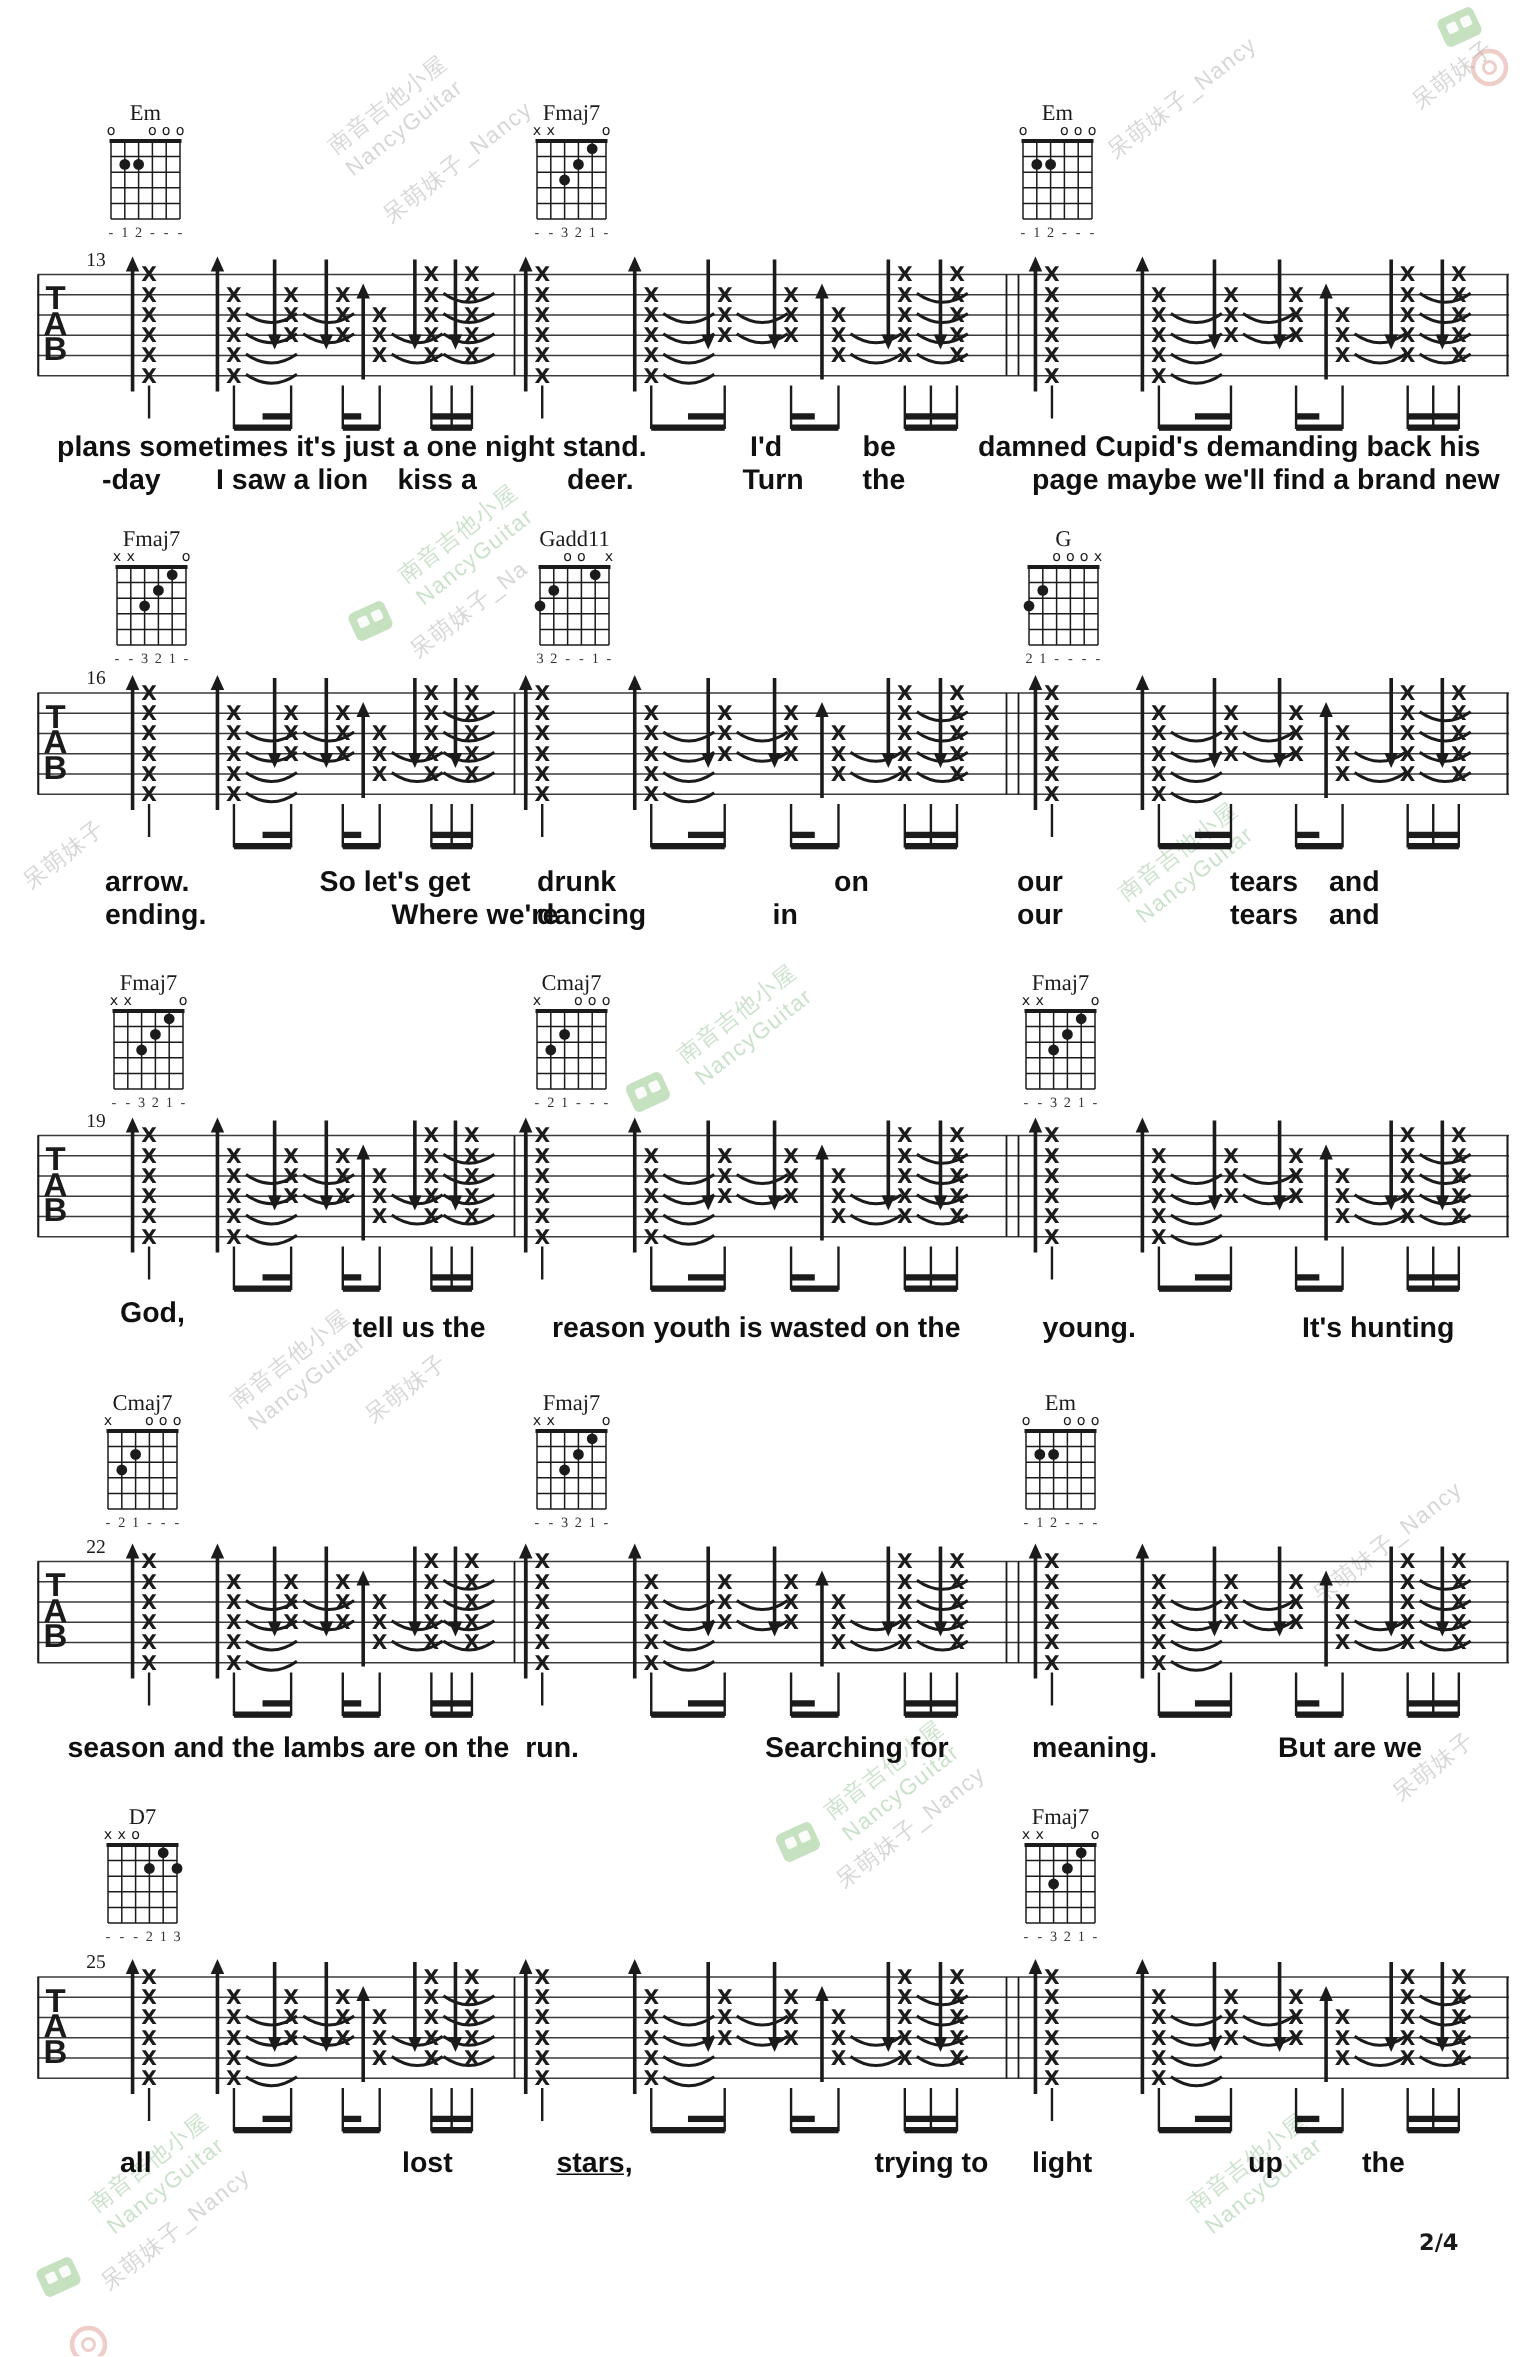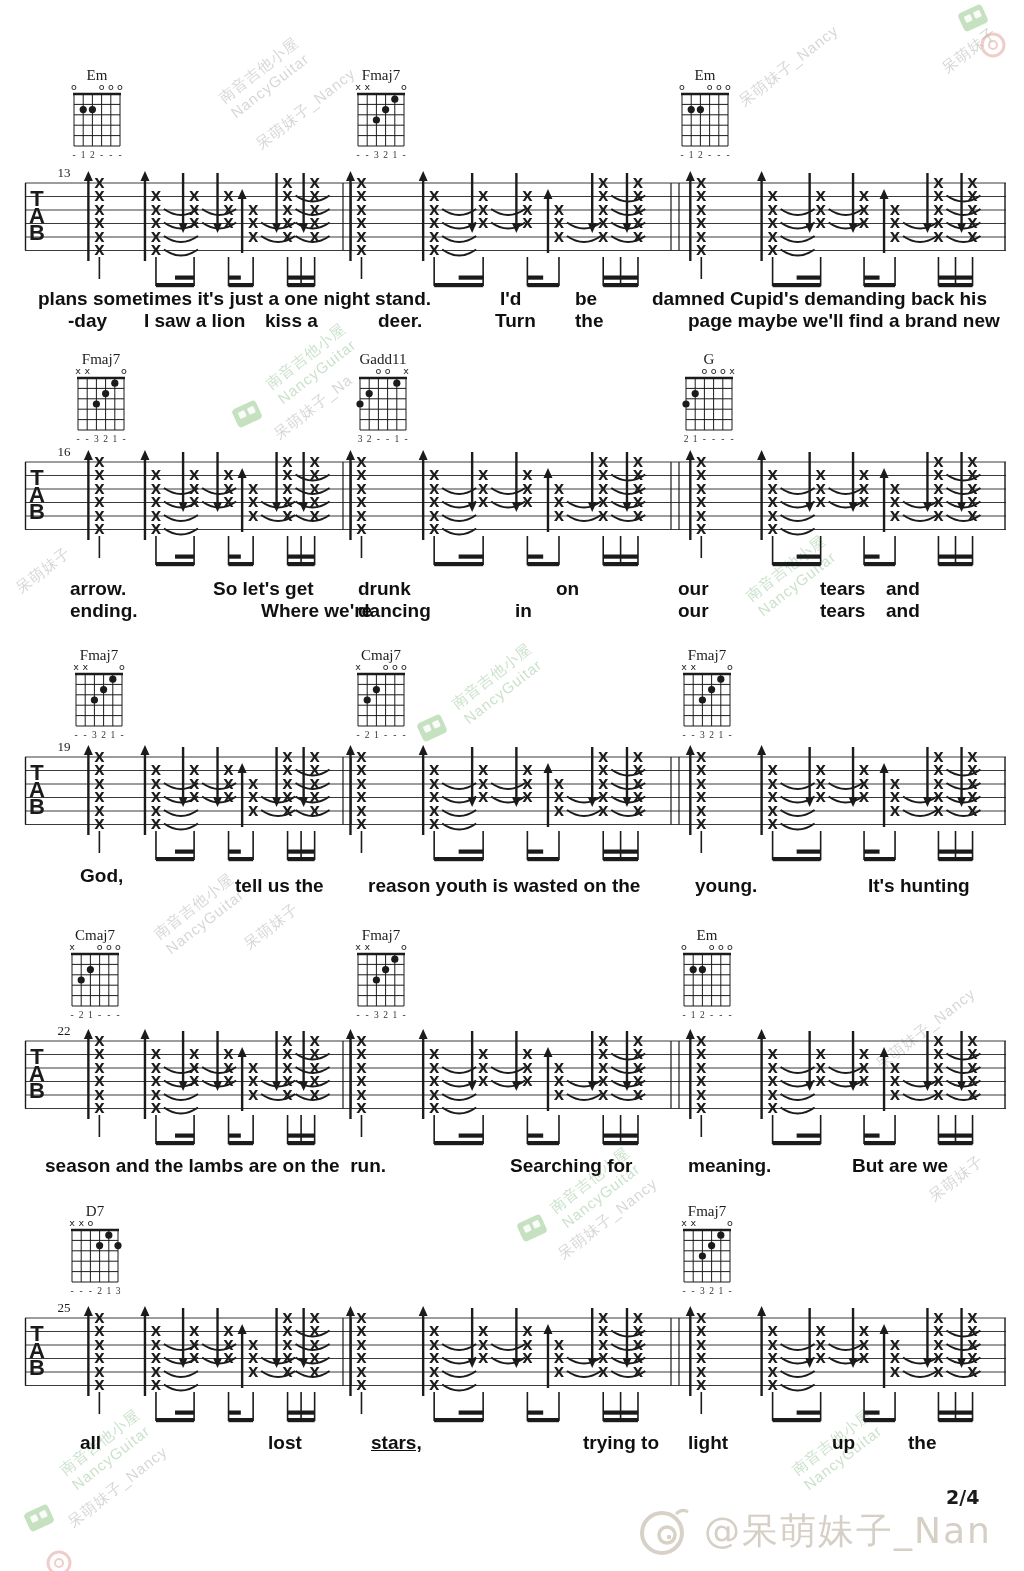--- a/index.html
+++ b/index.html
@@ -7,21 +7,21 @@
         font-family:"Liberation Sans",sans-serif;}
   .wm{position:absolute;transform:rotate(-38deg);transform-origin:left top;
       font-size:15px;line-height:19px;letter-spacing:1px;white-space:nowrap;pointer-events:none;}
   .wm.green{color:rgba(150,195,150,0.50);}
   .wm.gray{color:rgba(170,172,168,0.48);}
   .wm-icon{position:absolute;pointer-events:none;}
   .chord{position:absolute;}
   .staff{position:absolute;}
   .lyric{position:absolute;font-weight:bold;font-size:19px;color:#101010;white-space:pre;
          font-family:"Liberation Sans",sans-serif;}
-  .pagenum{position:absolute;left:946px;top:1486px;font-weight:bold;font-size:19px;color:#1a1a1a;
+  .pagenum{position:absolute;left:946px;top:1486px;font-weight:bold;font-size:15px;color:#1a1a1a;
            font-family:"DejaVu Sans",sans-serif;}
   .weibo{position:absolute;left:636px;top:1506px;display:flex;align-items:center;gap:10px;
          color:#d6cfc5;}
   .weibo span{font-size:36px;letter-spacing:2px;font-family:"DejaVu Sans",sans-serif;white-space:nowrap;}
 </style>
 </head>
 <body>
 
 <div class="page">
   <div id="wm-layer">
@@ -1696,22 +1696,13 @@
         <span class="lyric" style="left: 80px; top: 1432px;">all</span>
         <span class="lyric" style="left: 268px; top: 1432px;">lost</span>
         <span class="lyric" style="left: 371px; top: 1432px; text-decoration: underline;">stars,</span>
         <span class="lyric" style="left: 583px; top: 1432px;">trying to</span>
         <span class="lyric" style="left: 688px; top: 1432px;">light</span>
         <span class="lyric" style="left: 832px; top: 1432px;">up</span>
         <span class="lyric" style="left: 908px; top: 1432px;">the</span>
       </div>
     </div>
   <div class="pagenum">2/4</div>
-  <div class="weibo">
-    <svg width="58" height="50" viewBox="0 0 58 50">
-      <circle cx="26" cy="27" r="20" fill="none" stroke="#d8d1c7" stroke-width="4"></circle>
-      <circle cx="31" cy="29" r="8" fill="none" stroke="#d8d1c7" stroke-width="3.5"></circle>
-      <circle cx="33" cy="31" r="2.2" fill="#d8d1c7"></circle>
-      <path d="M40 8 q6 -6 12 -2" fill="none" stroke="#d8d1c7" stroke-width="3"></path>
-    </svg>
-    <span>@呆萌妹子_Nan</span>
-  </div>
 </div>
 
 </body></html>

